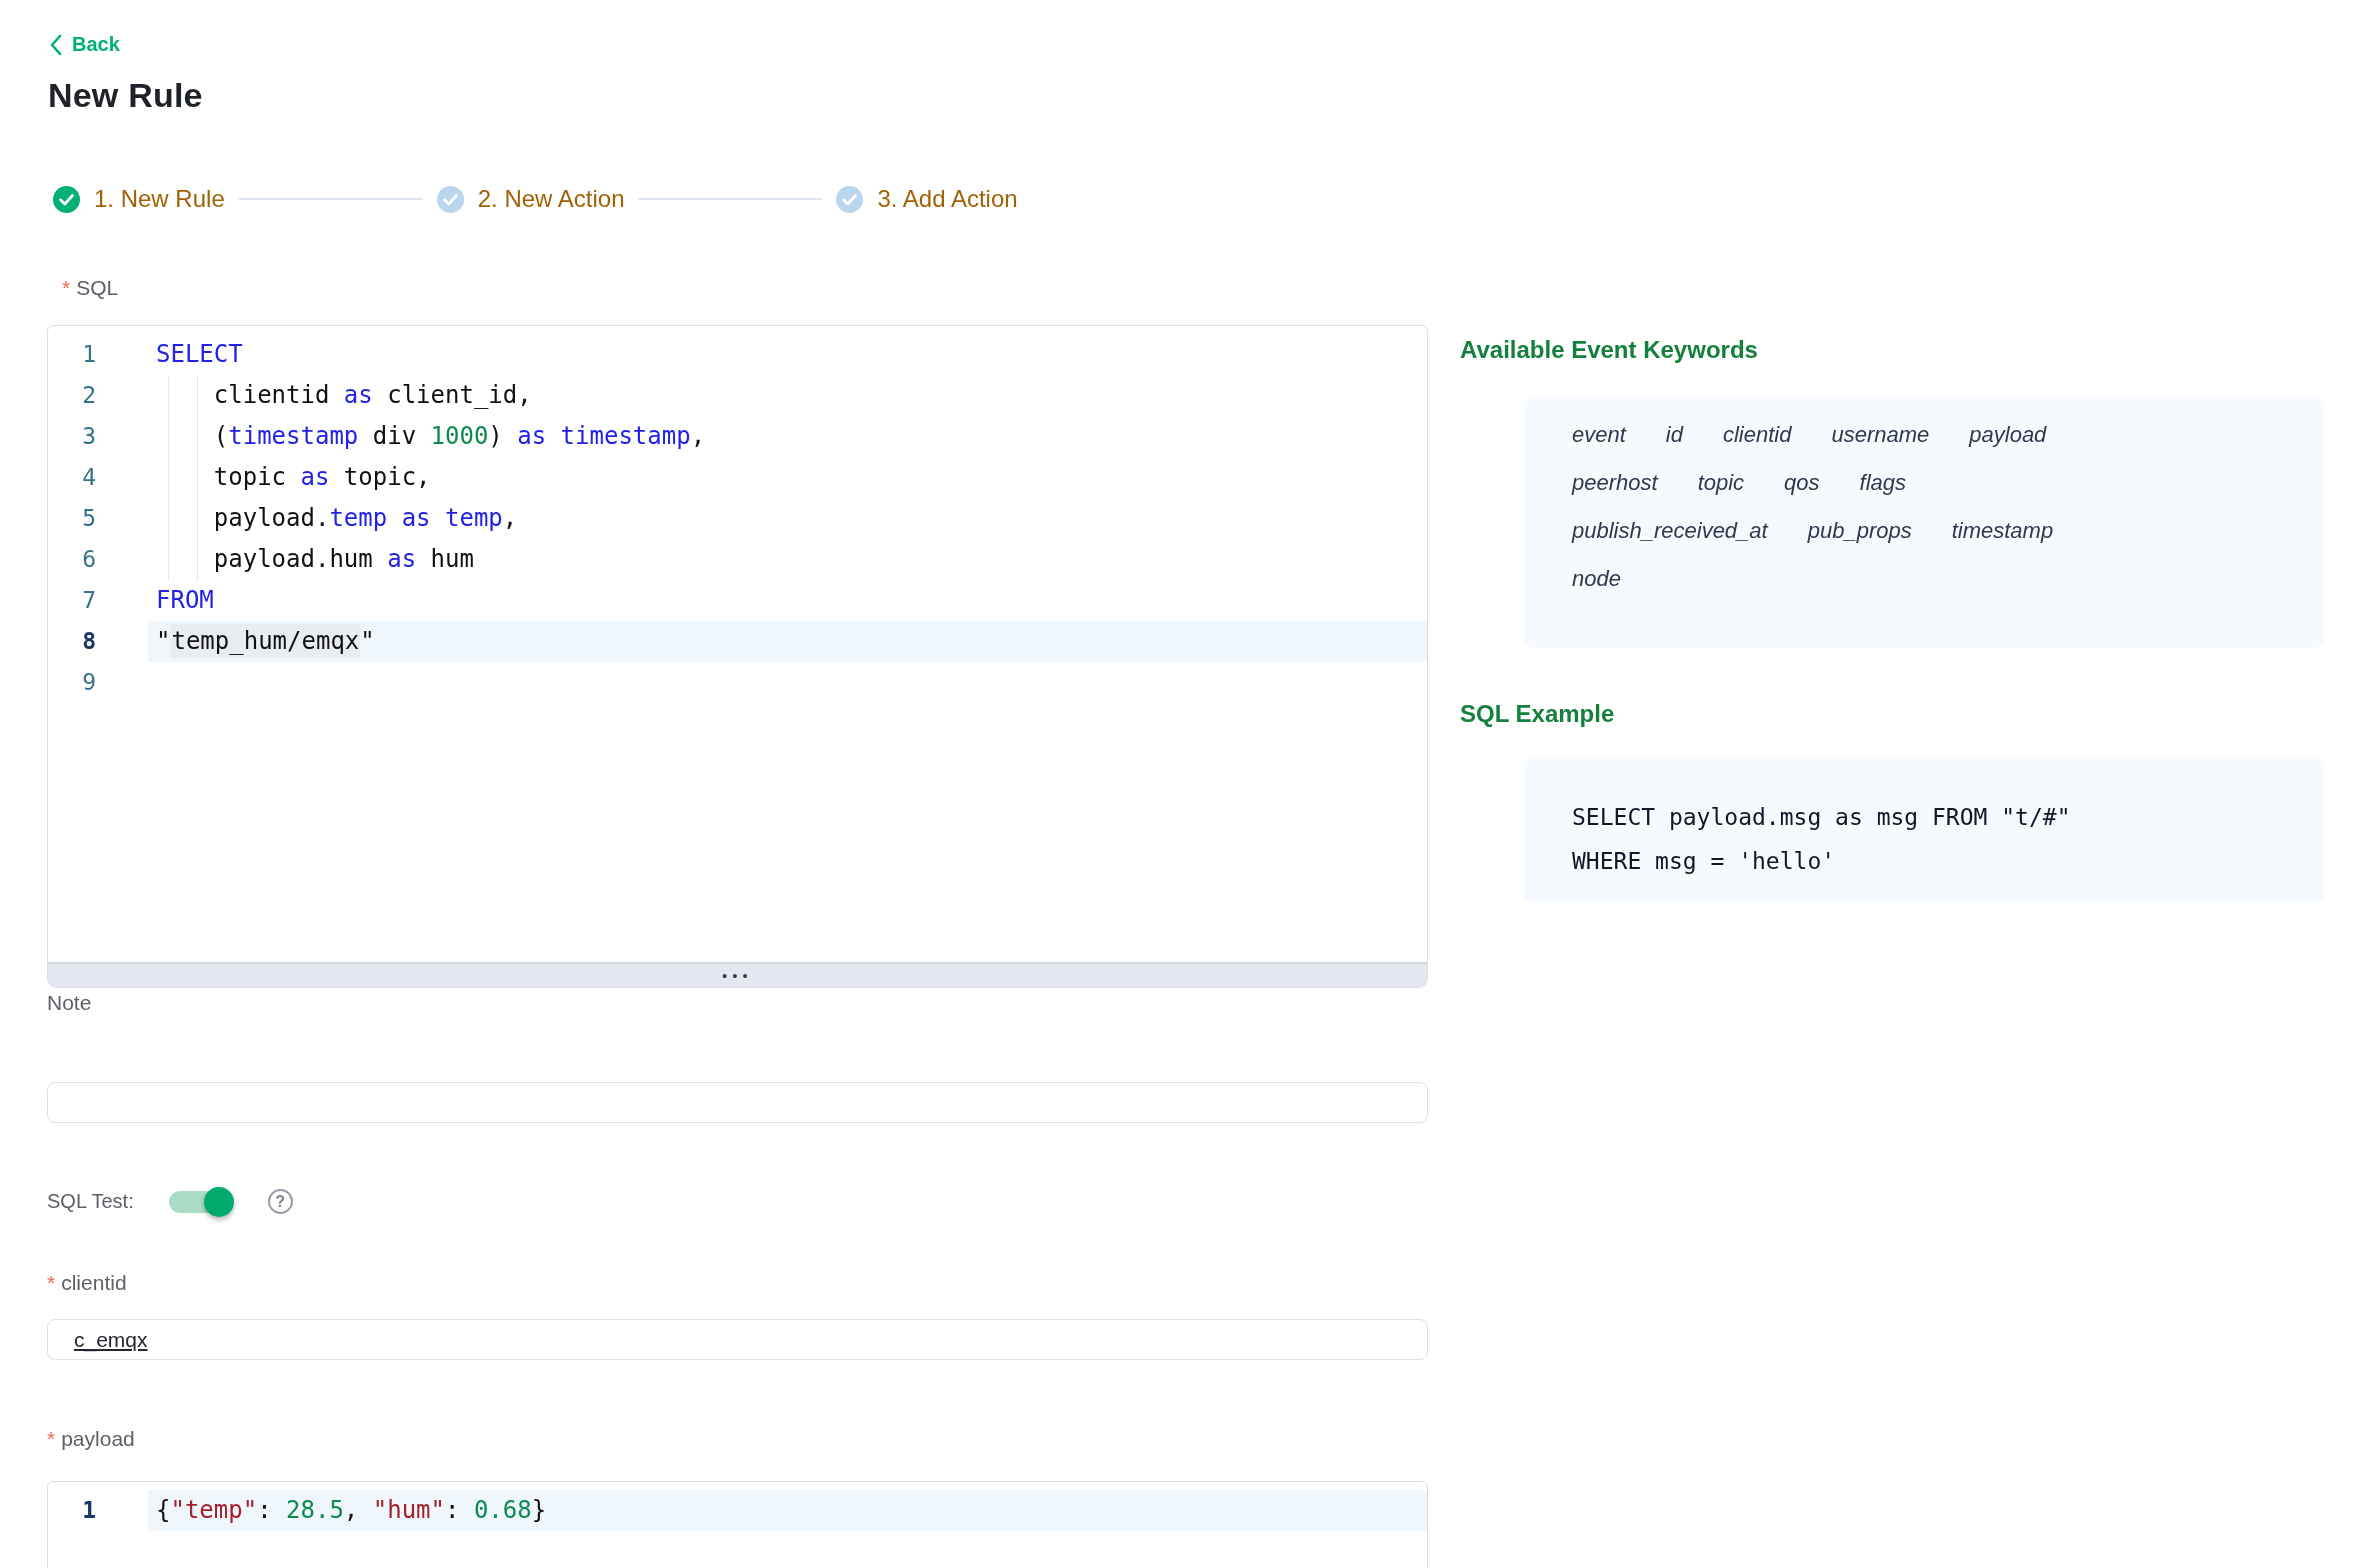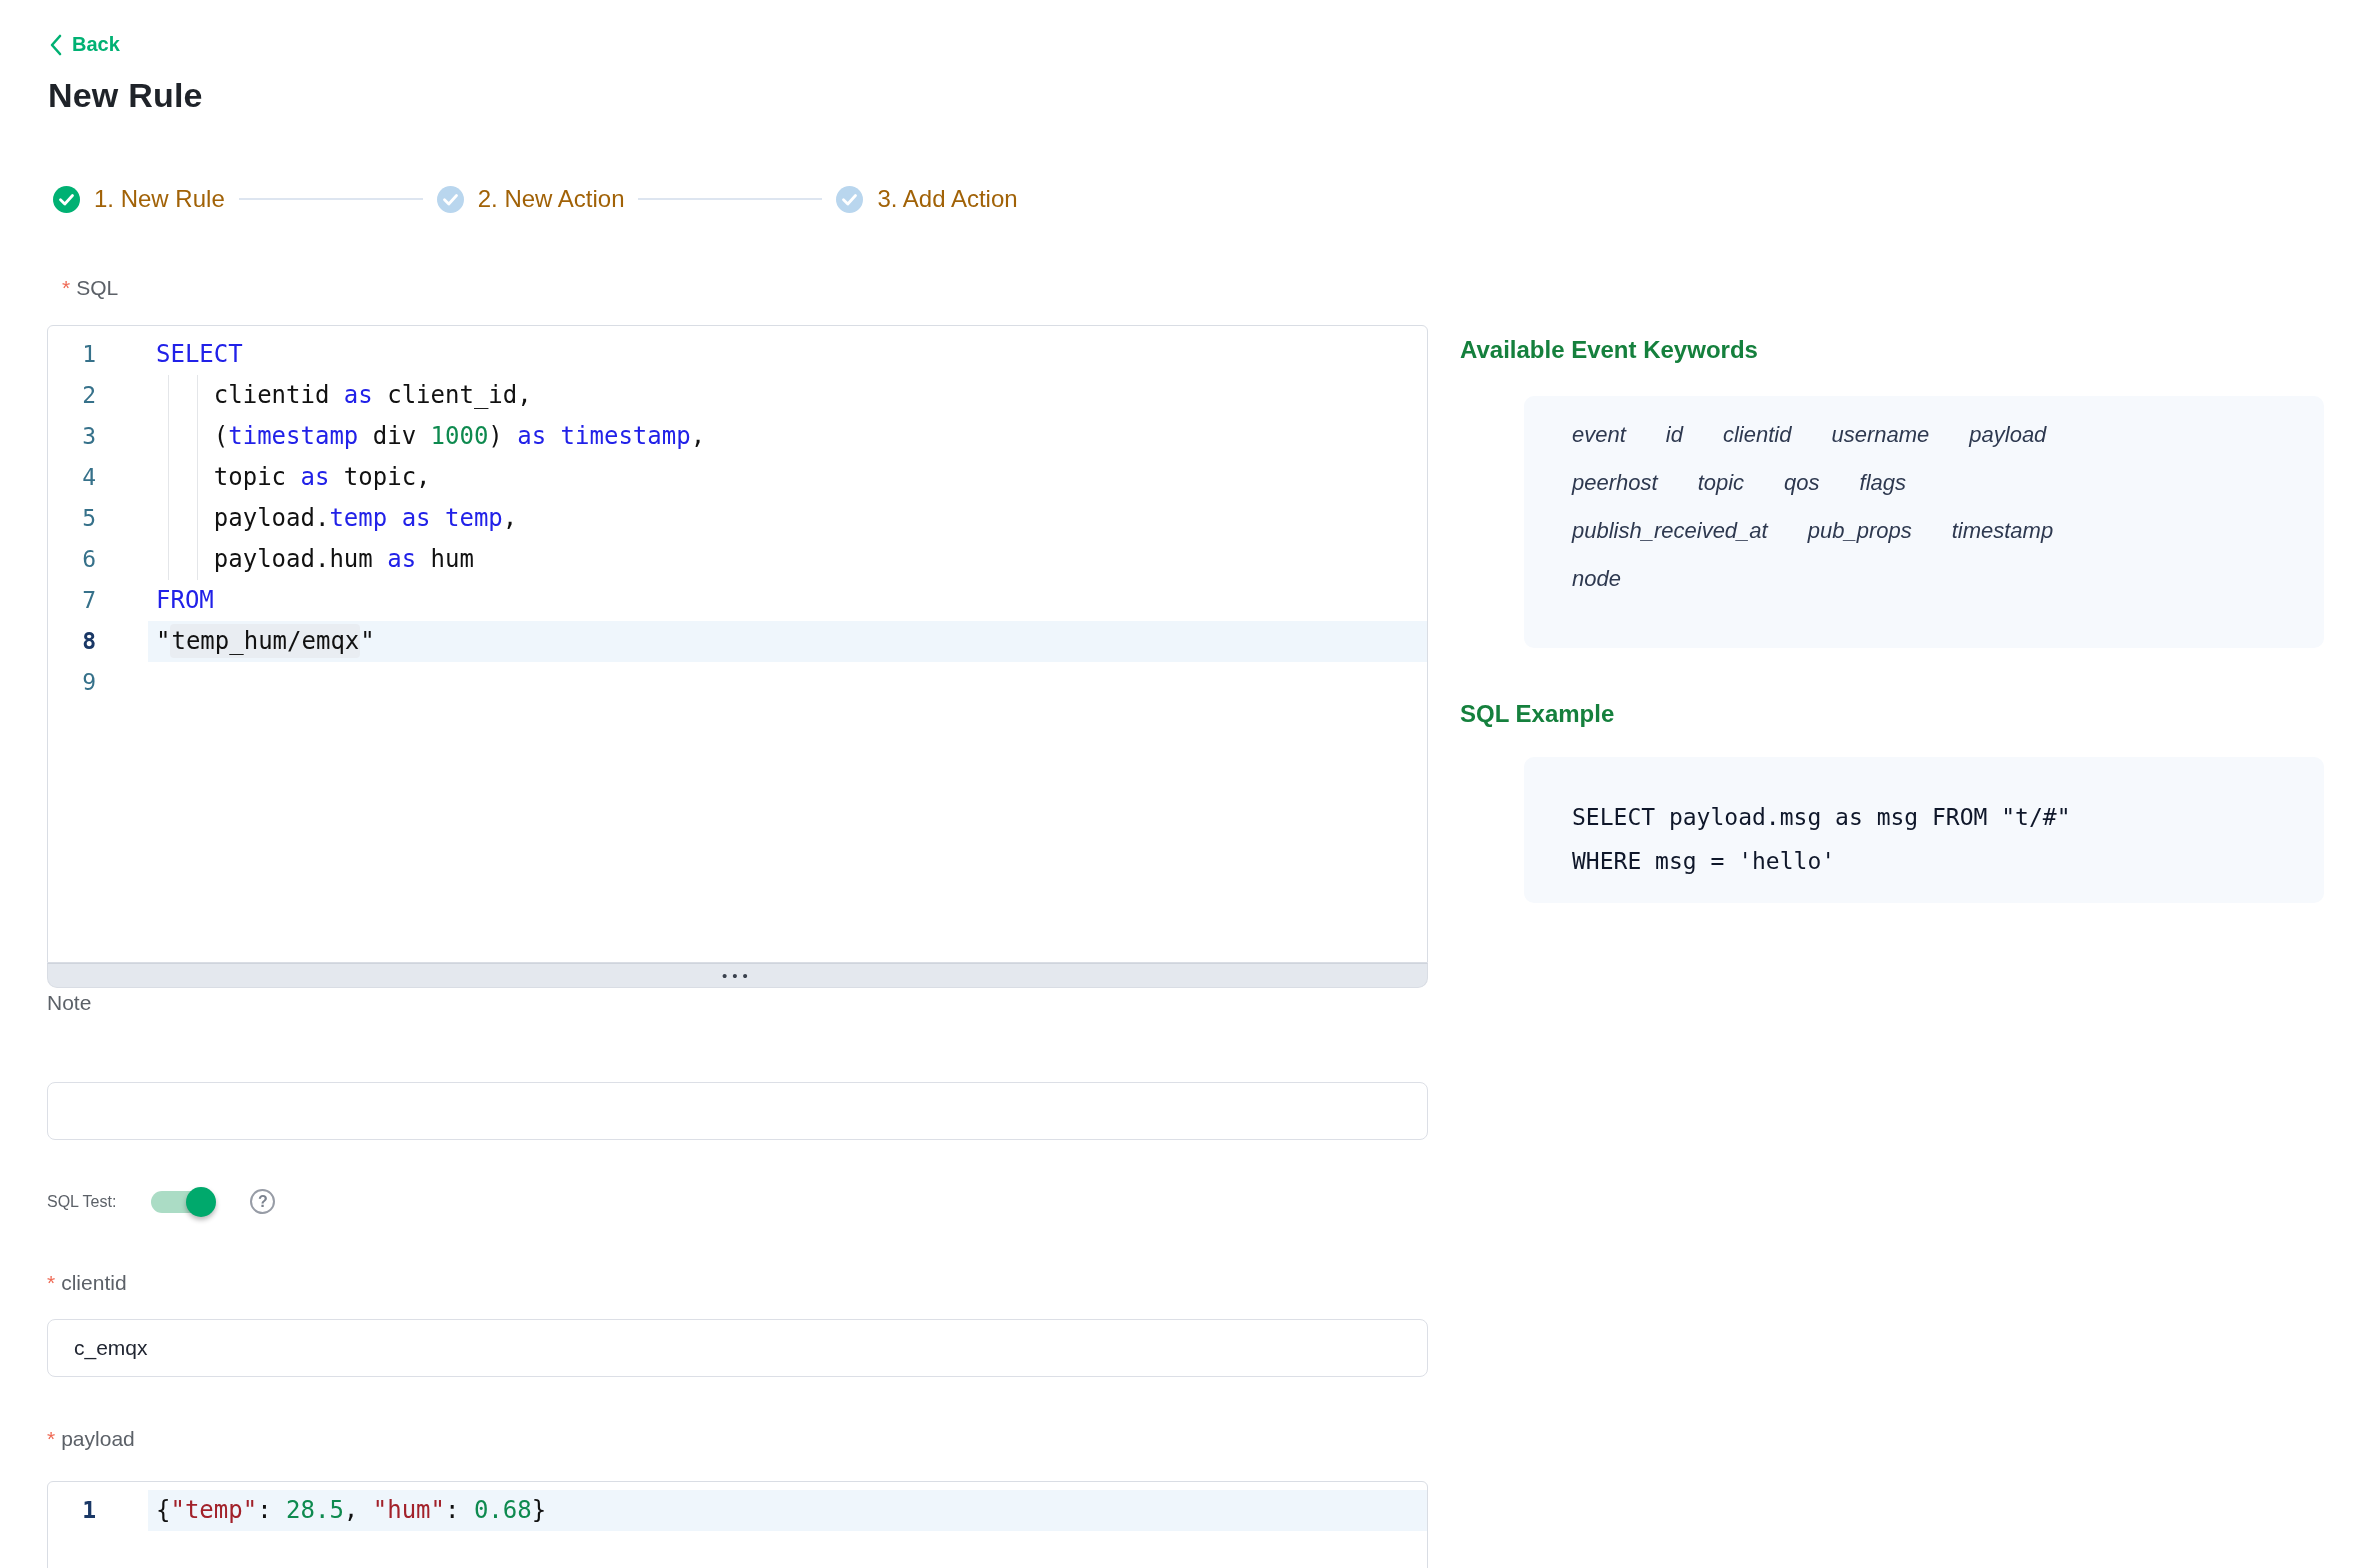--- a/index.html
+++ b/index.html
@@ -39,27 +39,27 @@
   .tk-str { color:#a2212a; }
   .tk-hl  { background:#e9edf2; border-radius:4px; padding:3px 1px; }
   .indent-guide { position:absolute; width:1px; background:#e4e6e9; }
   .editor-resize-bar { position:absolute; left:47px; width:1381px; height:25px;
     background:#e4e8ee; border:1px solid #d9dde4; border-top:1px solid #cfd4dc;
     border-radius:0 0 10px 10px; display:flex; align-items:center; justify-content:center;
     cursor:row-resize; }
   .resize-dots { color:#3a414d; font-size:15px; letter-spacing:5px; line-height:10px; }
 
   
-  .text-input { position:absolute; left:47px; width:1381px; height:58px;
+  .text-input { position:absolute; left:47px; width:1381px; height:41px;
     border:1px solid #dcdfe6; border-radius:8px; background:#fff; font-size:21px;
-    color:#212632; padding:0 26px; font-family:"Liberation Sans", sans-serif; outline:none; }
+    color:#212632; padding:0 26px; font-family:"Liberation Sans", sans-serif; outline:none;text-decoration:underline; }
 
   
   .sql-test-row { position:absolute; left:47px; top:1189px; display:flex; align-items:center; }
-  .sql-test-label { font-size:16px; color:#5c6168; }
+  .sql-test-label { font-size:20px; color:#5c6168; }
   .toggle { position:relative; width:63px; height:22px; border-radius:11px;
     background:#abdcc5; margin-left:35px; cursor:pointer; }
   .toggle-knob { position:absolute; right:-2px; top:-4px; width:30px; height:30px;
     border-radius:50%; background:#00a96c; box-shadow:0 3px 5px rgba(0,0,0,.28); }
   .help-icon { width:25px; height:25px; border:2px solid #979ca6; border-radius:50%;
     margin-left:36px; display:flex; align-items:center; justify-content:center;
     font-size:16px; color:#7b828e; font-weight:600; cursor:pointer; }
 
   
   .side-title { position:absolute; left:1460px; font-size:24px; font-weight:700; color:#15803d; }

